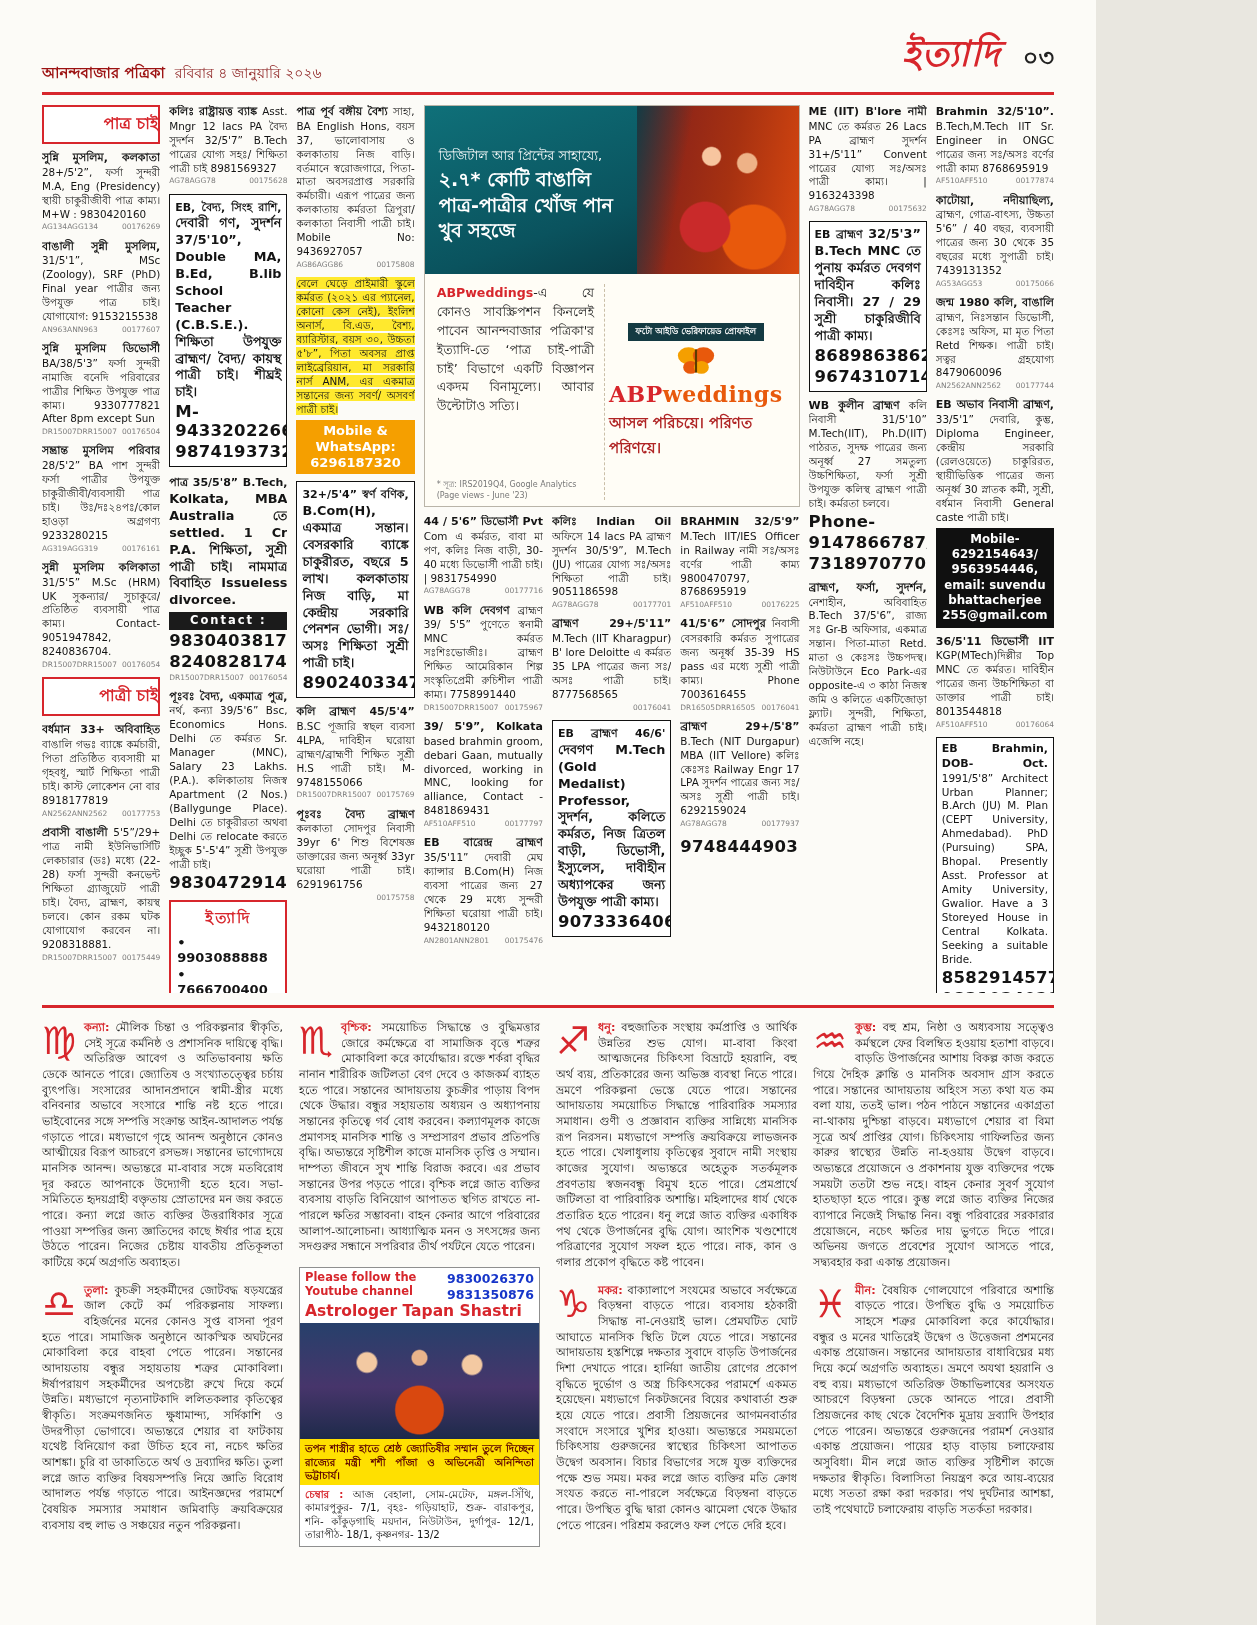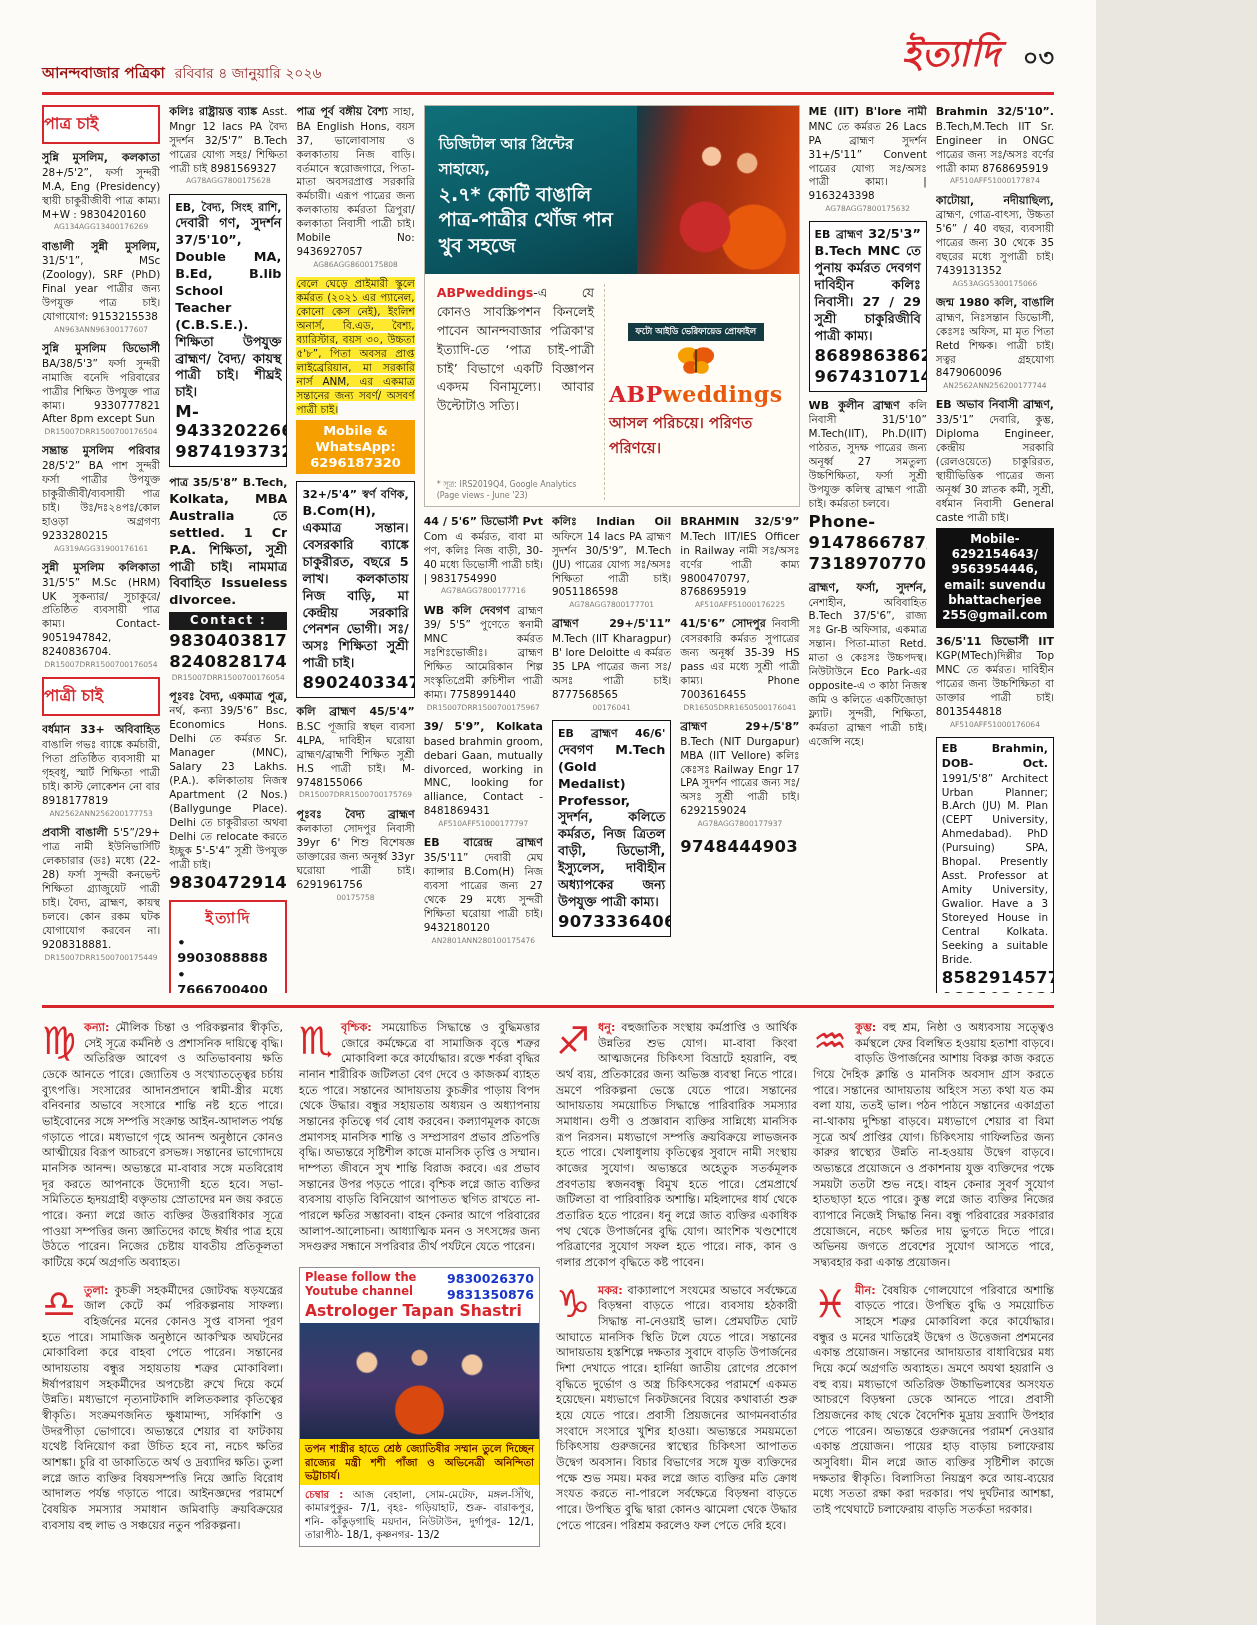--- a/index.html
+++ b/index.html
@@ -15,41 +15,41 @@
   .section-title{color:#d7262c;font-weight:800;font-size:36px;font-style:italic;letter-spacing:1px;font-family:"DejaVu Serif","Liberation Serif",serif}
   .page-no{font-size:24px;font-weight:700;color:#222}
 
   
   .classifieds{display:flex;gap:9px;margin-top:10px;height:888px;overflow:hidden}
   .col{flex:1 1 0;min-width:0;display:flex;flex-direction:column;gap:7px;overflow:hidden}
   .center{flex:3.18 1 0;min-width:0;display:flex;flex-direction:column;gap:8px;overflow:hidden}
   .center-cols{display:flex;gap:9px;flex:1;overflow:hidden}
   .center-cols .col{height:100%}
 
-  .section-box{border:2px solid #d7262c;color:#d7262c;font-weight:800;font-size:16px;text-align:left;padding:4px 0;background:#fff}
+  .section-box{border:2px solid #d7262c;color:#d7262c;font-weight:800;font-size:16px;text-align:right;padding:4px 0;background:#fff}
   .ad{font-size:10.4px;line-height:1.34}
   .ad-p{text-align:justify}
   .ad-p b{font-size:11px}
   .boxed{border:1.6px solid #111;padding:4px 5px;background:#fff}
   .bigtext .ad-p{font-size:12.8px;font-weight:700;line-height:1.32}
   .hl{background:#ffe92e;box-decoration-break:clone;-webkit-box-decoration-break:clone}
   .phone-line{font-size:16.5px;font-weight:800;letter-spacing:.3px;margin-top:2px;line-height:1.15}
   .contact-bar{background:#1b1b1b;color:#fff;font-weight:700;text-align:center;font-size:11.5px;padding:1px 0;margin-top:3px;letter-spacing:2px}
   .yellowbox{background:#f59f00;color:#fff;text-align:center;font-weight:800;font-size:13px;padding:3px 2px;margin-top:3px;line-height:1.25}
   .blackbox{background:#101010;color:#fff;font-weight:700;text-align:center;font-size:11.8px;padding:4px 2px;margin-top:3px;line-height:1.3}
-  .code{display:flex;justify-content:center;font-size:7.5px;color:#7c7c7c;margin-top:1px}
+  .code{display:flex;justify-content:space-between;font-size:7.5px;color:#7c7c7c;margin-top:1px}
   .ityadi-box{border:2px solid #d7262c;padding:4px 6px;background:#fff}
   .ityadi-title{color:#d7262c;text-align:center;font-weight:800;font-size:15px;letter-spacing:2px;margin-bottom:3px}
   .ityadi-phone{font-weight:800;font-size:13px;padding:1px 0}
 
   
   .abp-ad{height:402px;border:1px solid #b9b4a8;background:#fffdf6;display:flex;flex-direction:column;overflow:hidden}
   .abp-top{display:flex;height:168px}
   .abp-headline{flex:1.15;background:linear-gradient(160deg,#0f7079 0%,#0a535e 70%,#083f49 100%);color:#fff;padding:20px 12px 10px 14px;display:flex;flex-direction:column;justify-content:center}
-  .abp-headline .h1{font-size:15px;font-weight:700;margin-bottom:0}
+  .abp-headline .h1{font-size:13px;font-weight:400;margin-bottom:0}
   .abp-headline .h2{font-size:19px;font-weight:800;line-height:1.35}
   .abp-photo{flex:1;background:
       linear-gradient(100deg,rgba(8,63,73,.9) 0%,rgba(8,63,73,0) 30%),
       radial-gradient(circle at 46% 30%,#f7c59f 0 6%,rgba(0,0,0,0) 7%),
       radial-gradient(circle at 68% 34%,#eeb287 0 6%,rgba(0,0,0,0) 7%),
       radial-gradient(circle at 42% 72%,#c92a2a 0 16%,rgba(0,0,0,0) 17%),
       radial-gradient(circle at 72% 78%,#e8590c 0 18%,rgba(0,0,0,0) 19%),
       linear-gradient(100deg,#7f1d1d 0%,#a63111 55%,#d9480f 100%)}
   .abp-bottom{flex:1;display:flex;padding:10px 12px 6px;gap:10px}
   .abp-left{flex:1.5;display:flex;flex-direction:column}

